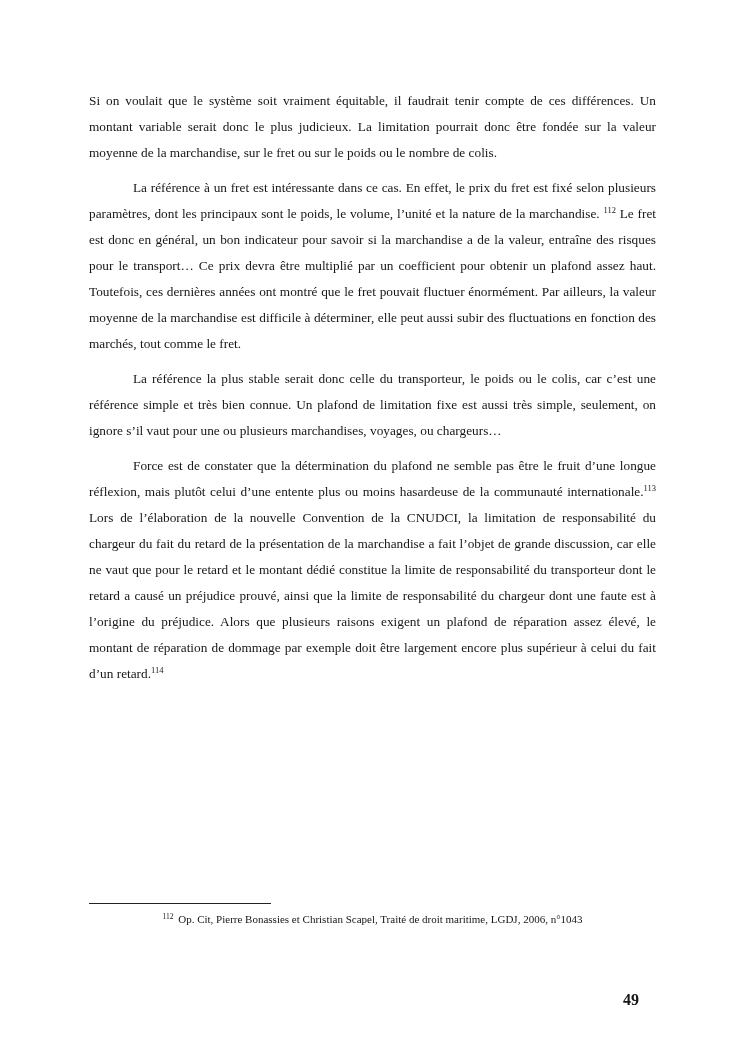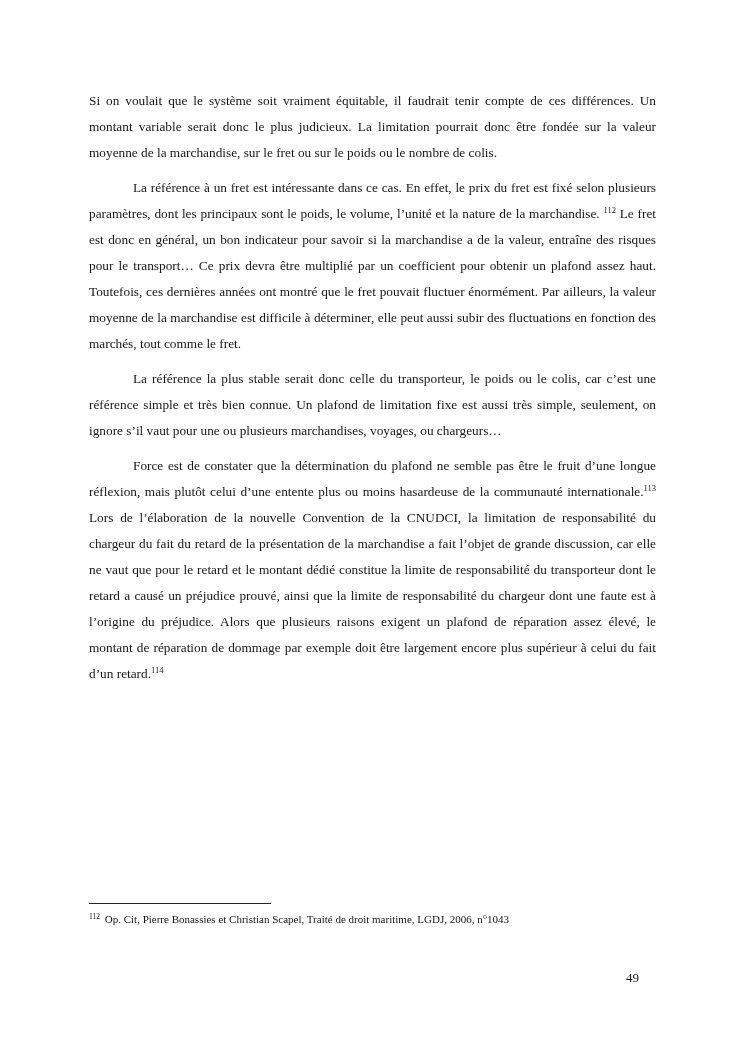--- a/index.html
+++ b/index.html
@@ -47,36 +47,37 @@
   }
   .fn-sep {
     width: 182px;
     height: 0;
     border-top: 1.2px solid #222222;
     margin: 6px 0 7px 0;
   }
   .footnote {
     font-size: 11px;
     line-height: 17.5px;
-    text-align: left;
+    text-align: center;
   }
   .footnote sup.fn-num {
     font-size: 7.5px;
     line-height: 0;
     vertical-align: baseline;
     position: relative;
     top: -4px;
     margin-right: 2px;
   }
   .page-number {
     position: absolute;
     right: 89px;
-    top: 970px;
-    font-size: 13px;
+    top: 992px;
+    font-size: 16px;
     line-height: 16px;
+    font-weight: bold;
   }
 </style>
 </head>
 <body>
 
 <div class="page">
   <div class="body-text">
       <p>Si on voulait que le système soit vraiment équitable, il faudrait tenir compte de ces différences. Un montant variable serait donc le plus judicieux. La limitation pourrait donc être fondée sur la valeur moyenne de la marchandise, sur le fret ou sur le poids ou le nombre de colis.</p>
       <p class="indent">La référence à un fret est intéressante dans ce cas. En effet, le prix du fret est fixé selon plusieurs paramètres, dont les principaux sont le poids, le volume, l’unité et la nature de la marchandise. <sup class="fn-ref">112</sup> Le fret est donc en général, un bon indicateur pour savoir si la marchandise a de la valeur, entraîne des risques pour le transport… Ce prix devra être multiplié par un coefficient pour obtenir un plafond assez haut. Toutefois, ces dernières années ont montré que le fret pouvait fluctuer énormément. Par ailleurs, la valeur moyenne de la marchandise est difficile à déterminer, elle peut aussi subir des fluctuations en fonction des marchés, tout comme le fret.</p>
       <p class="indent">La référence la plus stable serait donc celle du transporteur, le poids ou le colis, car c’est une référence simple et très bien connue. Un plafond de limitation fixe est aussi très simple, seulement, on ignore s’il vaut pour une ou plusieurs marchandises, voyages, ou chargeurs…</p>

